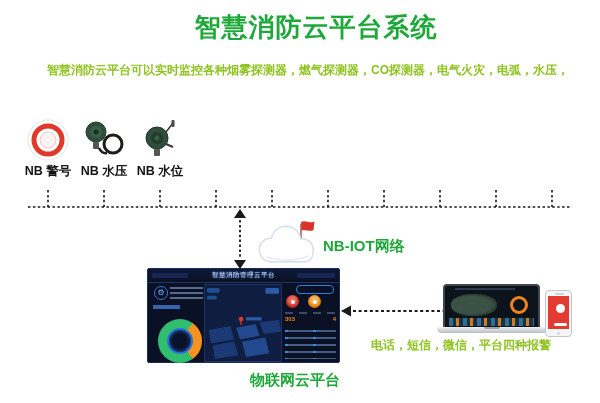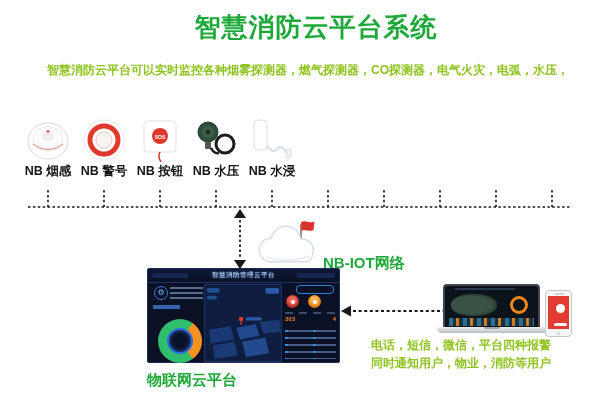--- a/index.html
+++ b/index.html
@@ -19,21 +19,21 @@
   .device .icon{width:48px;height:44px;display:block;}
   .device .dlabel{height:18px;line-height:18px;font-size:12.5px;font-weight:bold;color:#141414;white-space:nowrap;}
 
   
   .bus-svg{position:absolute;left:0;top:184px;width:600px;height:26px;}
   .varrow-svg{position:absolute;left:232px;top:209px;width:16px;height:60px;}
   .harrow-svg{position:absolute;left:341px;top:304px;width:114px;height:14px;}
 
   
   .cloud-svg{position:absolute;left:254px;top:218px;width:68px;height:50px;}
-  .iot-label{position:absolute;left:323px;top:254px;font-size:15px;font-weight:bold;color:#1fa83a;white-space:nowrap;}
+  .iot-label{position:absolute;left:323px;top:237px;font-size:15px;font-weight:bold;color:#1fa83a;white-space:nowrap;}
 
   
   .dashboard{position:absolute;left:147px;top:268px;width:193px;height:95px;
     background:#0a1124;border:1px solid #1d2d55;box-sizing:border-box;border-radius:2px;}
   .dash-header{position:absolute;top:0;left:0;right:0;height:13px;
     background:linear-gradient(#0d1836,#0a1124);border-bottom:1px solid #203566;}
   .dash-title{position:absolute;top:2px;left:0;right:0;text-align:center;font-size:6.5px;
     color:#d9ebff;letter-spacing:.5px;text-shadow:0 0 3px #3d8bff;white-space:nowrap;}
   .chip{position:absolute;height:5px;background:#162552;border-radius:1px;}
   .chip.l{left:4px;top:4px;width:36px;}
@@ -58,21 +58,21 @@
   .stat-row{position:absolute;left:1px;top:30px;right:3px;height:14px;display:flex;
     justify-content:space-between;color:#f08519;font-size:6px;font-weight:bold;
     background:repeating-linear-gradient(to right,rgba(150,180,230,.35) 0 8px,transparent 8px 14px) 0 0/100% 2px no-repeat;}
   .stat-row span{margin-top:4px;}
   .mini-list{position:absolute;left:1px;top:48px;right:3px;bottom:3px;
     background:repeating-linear-gradient(to bottom,rgba(120,165,225,.5) 0 2px,transparent 2px 7px);}
   .mini-list::before{content:"";position:absolute;left:0;top:0;bottom:0;width:3px;
     background:repeating-linear-gradient(to bottom,#2e8de0 0 2px,transparent 2px 7px);}
   .mini-list::after{content:"";position:absolute;left:28px;top:0;bottom:0;width:3px;
     background:repeating-linear-gradient(to bottom,#2e8de0 0 2px,transparent 2px 7px);}
-  .platform-caption{position:absolute;left:147px;top:371px;width:193px;text-align:left;
+  .platform-caption{position:absolute;left:147px;top:371px;width:193px;text-align:right;
     font-size:15px;font-weight:bold;color:#1fa83a;}
 
   
   .laptop-screen{position:absolute;left:443px;top:284px;width:97px;height:45px;background:#0d131b;
     border:2px solid #43474c;border-bottom:none;border-radius:4px 4px 0 0;box-sizing:border-box;overflow:hidden;}
   .lt-top{position:absolute;top:2px;left:10px;width:60px;height:2px;background:#2b3a4d;}
   .lt-map{position:absolute;left:6px;top:8px;width:46px;height:22px;border-radius:45%;
     background:radial-gradient(ellipse at 45% 50%,#3a5245 0 55%,#25352c 75%,transparent 78%);}
   .lt-donut{position:absolute;right:10px;top:10px;width:12px;height:12px;border-radius:50%;border:3px solid #f08519;}
   .lt-bars{position:absolute;left:4px;right:4px;bottom:3px;height:8px;
@@ -98,76 +98,61 @@
 <div class="stage">
 
   <div class="page-title">智慧消防云平台系统</div>
 
   <div class="desc">
     <span class="dline">智慧消防云平台可以实时监控各种烟雾探测器，燃气探测器，CO探测器，电气火灾，电弧，水压，</span>
   </div>
 
   <div class="devices">
 
-    <div class="device">
-      <svg class="icon" viewBox="0 0 48 44">
-        <ellipse cx="24" cy="23" rx="20" ry="18" fill="#fff" stroke="#dcdcdc"></ellipse>
-        <ellipse cx="24" cy="21" rx="15" ry="12.5" fill="#fafafa" stroke="#ececec"></ellipse>
-        <circle cx="24" cy="13.5" r="1.4" fill="#e05545"></circle>
-        <path d="M9 26 q15 11 30 0" stroke="#e8a49a" stroke-width="1.4" fill="none"></path>
-        <ellipse cx="24" cy="19" rx="5" ry="3" fill="#f1f1f1" stroke="#e2e2e2"></ellipse>
-      </svg>
-      <div class="dlabel">NB 烟感</div>
-    </div>
 
 
 
     <div class="device">
       <svg class="icon" viewBox="0 0 48 44">
         <circle cx="24" cy="22" r="20" fill="#fff" stroke="#e7e7e7"></circle>
         <circle cx="24" cy="22" r="14" fill="none" stroke="#e0392b" stroke-width="5"></circle>
         <circle cx="24" cy="22" r="8" fill="#fdf4f3" stroke="#f0cac5"></circle>
         <circle cx="24" cy="22" r="2.5" fill="#fff" stroke="#e8e8e8"></circle>
       </svg>
       <div class="dlabel">NB 警号</div>
     </div>
 
-    <div class="device">
-      <svg class="icon" viewBox="0 0 48 44">
-        <rect x="8" y="3" width="32" height="31" rx="3" fill="#fff" stroke="#e1e1e1"></rect>
-        <circle cx="24" cy="18" r="8" fill="#e0392b"></circle>
-        <text x="24" y="20.5" font-size="5" fill="#fff" text-anchor="middle" font-weight="bold">SOS</text>
-        <path d="M24 34 q-2.5 5 1 10" stroke="#e0392b" stroke-width="1.6" fill="none"></path>
-      </svg>
-      <div class="dlabel">NB 按钮</div>
-    </div>
 
 
 
     <div class="device">
       <svg class="icon" viewBox="0 0 48 44">
         <circle cx="16" cy="14" r="10" fill="#2e4d3a" stroke="#22392b"></circle>
         <circle cx="16" cy="14" r="6" fill="#3a5f48"></circle>
         <circle cx="16" cy="14" r="2.5" fill="#1d2f24"></circle>
         <rect x="13" y="24" width="6" height="7" rx="1" fill="#555"></rect>
         <circle cx="33" cy="26" r="9" fill="none" stroke="#1d1d1b" stroke-width="3"></circle>
         <path d="M19 30 q3 6 8 5" stroke="#1d1d1b" stroke-width="2.5" fill="none"></path>
       </svg>
       <div class="dlabel">NB 水压</div>
     </div>
 
-
     <div class="device">
       <svg class="icon" viewBox="0 0 48 44">
-        <rect x="6" y="2" width="13" height="30" rx="4" fill="#fff" stroke="#dedede"></rect>
-        <path d="M19 28 q6 8 10 3 t9 3" stroke="#dbe2ea" stroke-width="2.5" fill="none"></path>
-        <rect x="38" y="31" width="5" height="9" rx="1.5" fill="#eef1f5" stroke="#d6dbe2"></rect>
-      </svg>
-      <div class="dlabel">NB 水浸</div>
-    </div>
+        <line x1="30" y1="14" x2="37" y2="5" stroke="#3a3a3a" stroke-width="1.5"></line>
+        <rect x="35.5" y="2" width="3" height="7" rx="1" fill="#4a4a4a"></rect>
+        <circle cx="21" cy="20" r="11" fill="#2e4d3a" stroke="#22392b"></circle>
+        <circle cx="21" cy="20" r="6" fill="#223c2c"></circle>
+        <circle cx="21" cy="20" r="2.5" fill="#3a5f48"></circle>
+        <rect x="18" y="31" width="6" height="7" rx="1" fill="#555"></rect>
+        <path d="M30 26 l7 3" stroke="#3a3a3a" stroke-width="2" fill="none"></path>
+      </svg>
+      <div class="dlabel">NB 水位</div>
+    </div>
+
   </div>
 
   <svg class="bus-svg" viewBox="0 0 600 26">
     <g stroke="#1a1a1a" stroke-width="1.6" stroke-dasharray="2.5 2.4" fill="none">
       <line x1="48" y1="6" x2="48" y2="23"></line>
         <line x1="104" y1="6" x2="104" y2="23"></line>
       <line x1="160" y1="6" x2="160" y2="23"></line>
         <line x1="216" y1="6" x2="216" y2="23"></line>
       <line x1="272" y1="6" x2="272" y2="23"></line>
         <line x1="328" y1="6" x2="328" y2="23"></line>
@@ -262,16 +247,15 @@
     <div class="phone-speaker"></div>
     <div class="phone-screen">
       <div class="phone-logo"></div>
       <div class="phone-bar"></div>
     </div>
     <div class="phone-home"></div>
   </div>
 
   <div class="notify">
     <div>电话，短信，微信，平台四种报警</div>
-    <div>同时通知用户，物业，消防等用户</div>
   </div>
 
 </div>
 
 </body></html>

